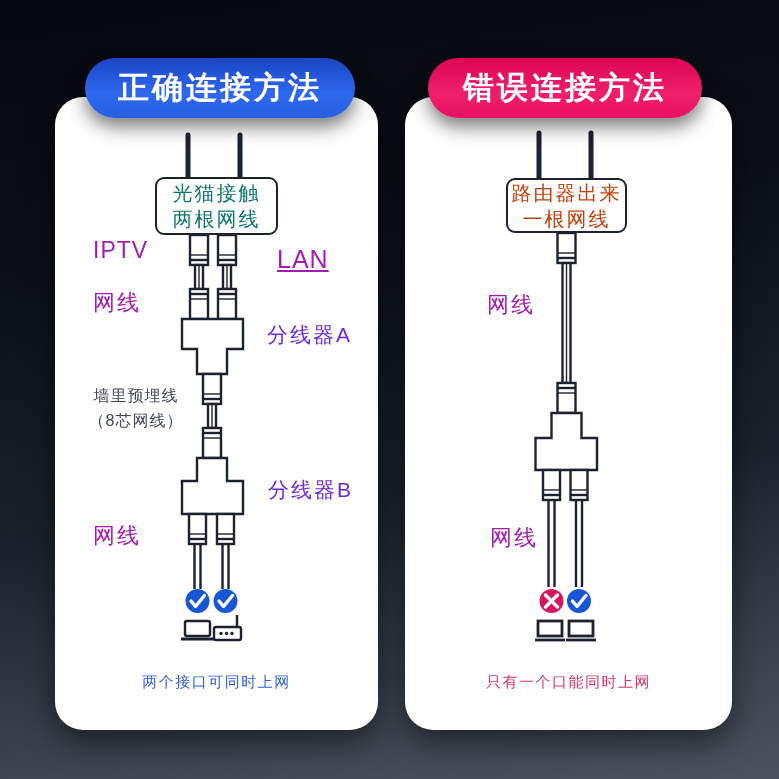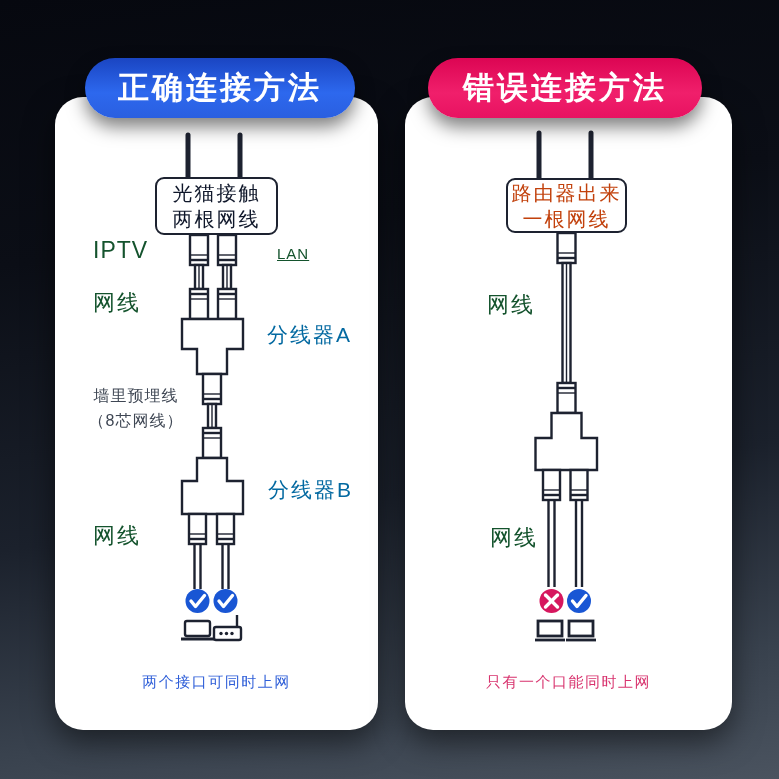--- a/index.html
+++ b/index.html
@@ -33,25 +33,25 @@
   .fw  { fill:#ffffff; stroke:#1d2230; stroke-width:2.4; }
   .ant { stroke:#1d2230; stroke-width:5; stroke-linecap:round; }
   .thin{ stroke:#1d2230; stroke-width:1.4; fill:none; }
 
   
   .devbox {
     position:absolute; border:2.6px solid #1d2230; border-radius:9px; background:#fff;
     display:flex; flex-direction:column; align-items:center; justify-content:center;
     font-size:20px; line-height:26px; font-weight:500; letter-spacing:2px; z-index:2;
   }
-  .devbox.blue-text { color:#0f172a; }
+  .devbox.blue-text { color:#0f766e; }
   .devbox.pink-text { color:#c2410c; }
 
-  .lbl { position:absolute; color:#14532d; font-size:22px; letter-spacing:2px; white-space:nowrap; }
-  .lbl.blue { color:#0369a1; font-size:21px; }
+  .lbl { position:absolute; color:#a21caf; font-size:22px; letter-spacing:2px; white-space:nowrap; }
+  .lbl.blue { color:#6d28d9; font-size:21px; }
   .wall-lbl { position:absolute; left:20px; top:286px; width:122px; text-align:center;
     color:#3f4754; font-size:16px; line-height:25px; letter-spacing:1px; }
   .caption { position:absolute; left:0; right:0; top:576px; text-align:center;
     font-size:15px; font-weight:500; letter-spacing:1.5px; }
   .caption.blue { color:#2e5ed8; }
   .caption.pink { color:#d8336e; }
 </style>
 </head>
 <body>
 
@@ -140,21 +140,21 @@
         <circle cx="177" cy="536.5" r="1.7" fill="#1d2230"></circle>
       </g>
     </svg>
 
     <div class="devbox blue-text" style="left:100px; top:80px; width:123px; height:58px;">
       <div>光猫接触</div>
       <div>两根网线</div>
     </div>
 
     <div class="lbl" style="left:38px; top:140px; font-size:23px; letter-spacing:1px;">IPTV</div>
-    <div class="lbl" style="left:222px; top:148px; font-size:15px; letter-spacing:1px;text-decoration:underline;">LAN</div>
+    <div class="lbl" style="left:222px; top:148px; font-size:25px; letter-spacing:1px;text-decoration:underline;">LAN</div>
     <div class="lbl" style="left:38px; top:191px;">网线</div>
     <div class="lbl blue" style="left:212px; top:224px;">分线器A</div>
     <div class="wall-lbl">
       <div>墙里预埋线</div>
       <div>（8芯网线）</div>
     </div>
     <div class="lbl blue" style="left:213px; top:379px;">分线器B</div>
     <div class="lbl" style="left:38px; top:424px;">网线</div>
 
     <div class="caption blue">两个接口可同时上网</div>

